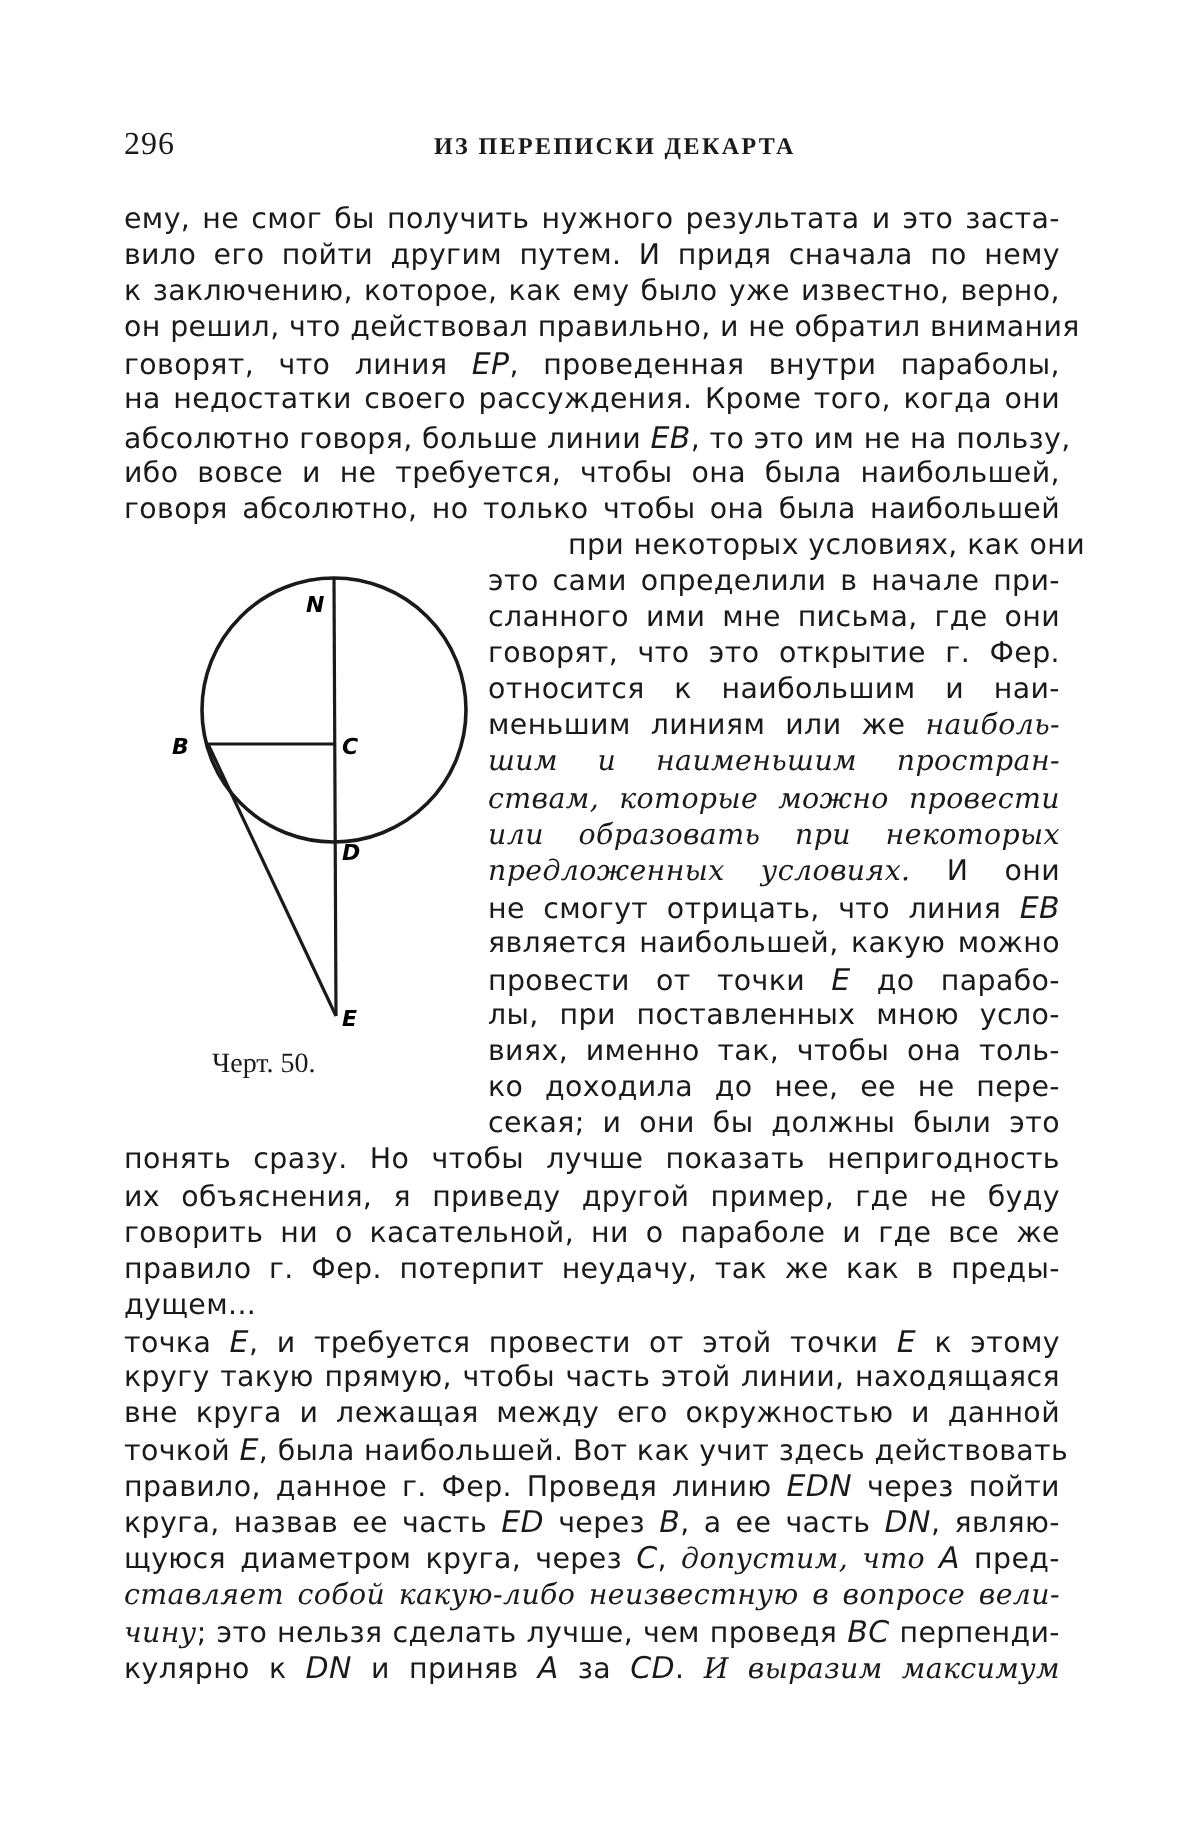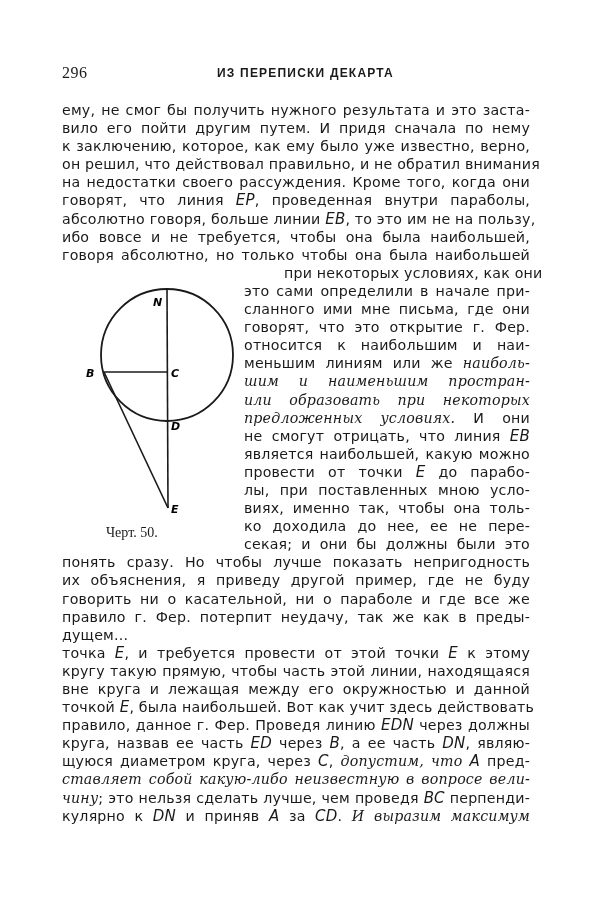--- a/index.html
+++ b/index.html
@@ -11,21 +11,21 @@
     font-family: "Liberation Serif", "DejaVu Serif", serif;
     color: #1a1a1a;
   }
   .page-number {
     position: absolute; left: 62px; top: 64px;
     font-size: 16px; letter-spacing: 0.5px;
   }
   .running-head {
     position: absolute; left: 217px; top: 66px;
     font-size: 12px; font-weight: bold; letter-spacing: 1.2px;
-    font-family: Liberation Sans, sans-serif;
+    font-family: Liberation Serif, serif;
     text-align: right;
   }
   .text-block {
     position: absolute; left: 62px; width: 468px;
     font-size: 15.2px; line-height: 18.1px;
   }
   .line {
     display: block; height: 18.1px; white-space: nowrap;
     text-align: justify; text-align-last: justify;
     font-family: "DejaVu Sans", "Liberation Sans", sans-serif;
@@ -69,49 +69,50 @@
     <text x="91" y="243" font-size="11" font-style="italic" font-weight="bold" font-family="DejaVu Sans, sans-serif">E</text>
   </svg>
 </div>
 <div class="fig-caption">Черт. 50.</div>
 
 <div class="text-block" id="text-block" style="top:101px;">
     <span class="line"><span>ему, не смог бы получить нужного результата и это заста-</span></span>
     <span class="line"><span>вило его пойти другим путем. И придя сначала по нему</span></span>
     <span class="line"><span>к заключению, которое, как ему было уже известно, верно,</span></span>
     <span class="line"><span>он решил, что действовал правильно, и не обратил внимания</span></span>
+    <span class="line"><span>говорят, что линия </span><span class="math">EP</span><span>, проведенная внутри параболы,</span></span>
     <span class="line"><span>на недостатки своего рассуждения. Кроме того, когда они</span></span>
-    <span class="line"><span>говорят, что линия </span><span class="math">EP</span><span>, проведенная внутри параболы,</span></span>
     <span class="line"><span>абсолютно говоря, больше линии </span><span class="math">EB</span><span>, то это им не на пользу,</span></span>
     <span class="line"><span>ибо вовсе и не требуется, чтобы она была наибольшей,</span></span>
     <span class="line"><span>говоря абсолютно, но только чтобы она была наибольшей</span></span>
     <span class="line rightonly"><span>при некоторых условиях, как они</span></span>
     <span class="line narrow"><span>это сами определили в начале при-</span></span>
     <span class="line narrow"><span>сланного ими мне письма, где они</span></span>
     <span class="line narrow"><span>говорят, что это открытие г. Фер.</span></span>
     <span class="line narrow"><span>относится к наибольшим и наи-</span></span>
     <span class="line narrow"><span>меньшим линиям или же </span><span class="it">наиболь-</span></span>
     <span class="line narrow"><span class="it">шим и наименьшим простран-</span></span>
+    <span class="line narrow"><span class="it">ствам, которые можно провести</span></span>
     <span class="line narrow"><span class="it">или образовать при некоторых</span></span>
     <span class="line narrow"><span class="it">предложенных условиях.</span><span> И они</span></span>
     <span class="line narrow"><span>не смогут отрицать, что линия </span><span class="math">EB</span></span>
     <span class="line narrow"><span>является наибольшей, какую можно</span></span>
     <span class="line narrow"><span>провести от точки </span><span class="math">E</span><span> до парабо-</span></span>
     <span class="line narrow"><span>лы, при поставленных мною усло-</span></span>
     <span class="line narrow"><span>виях, именно так, чтобы она толь-</span></span>
     <span class="line narrow"><span>ко доходила до нее, ее не пере-</span></span>
     <span class="line narrow"><span>секая; и они бы должны были это</span></span>
     <span class="line"><span>понять сразу. Но чтобы лучше показать непригодность</span></span>
     <span class="line"><span>их объяснения, я приведу другой пример, где не буду</span></span>
     <span class="line"><span>говорить ни о касательной, ни о параболе и где все же</span></span>
     <span class="line"><span>правило г. Фер. потерпит неудачу, так же как в преды-</span></span>
     <span class="line last"><span>дущем...</span></span>
     <span class="line"><span>точка </span><span class="math">E</span><span>, и требуется провести от этой точки </span><span class="math">E</span><span> к этому</span></span>
     <span class="line"><span>кругу такую прямую, чтобы часть этой линии, находящаяся</span></span>
     <span class="line"><span>вне круга и лежащая между его окружностью и данной</span></span>
     <span class="line"><span>точкой </span><span class="math">E</span><span>, была наибольшей. Вот как учит здесь действовать</span></span>
-    <span class="line"><span>правило, данное г. Фер. Проведя линию </span><span class="math">EDN</span><span> через должны</span></span>
+    <span class="line"><span>правило, данное г. Фер. Проведя линию </span><span class="math">EDN</span><span> через пойти</span></span>
     <span class="line"><span>круга, назвав ее часть </span><span class="math">ED</span><span> через </span><span class="math">B</span><span>, а ее часть </span><span class="math">DN</span><span>, являю-</span></span>
     <span class="line"><span>щуюся диаметром круга, через </span><span class="math">C</span><span>, </span><span class="it">допустим, что </span><span class="math">A</span><span> пред-</span></span>
     <span class="line"><span class="it">ставляет собой какую-либо неизвестную в вопросе вели-</span></span>
     <span class="line"><span class="it">чину</span><span>; это нельзя сделать лучше, чем проведя </span><span class="math">BC</span><span> перпенди-</span></span>
     <span class="line"><span>кулярно к </span><span class="math">DN</span><span> и приняв </span><span class="math">A</span><span> за </span><span class="math">CD</span><span>. </span><span class="it">И выразим максимум</span></span>
   </div>
 
 </body></html>

